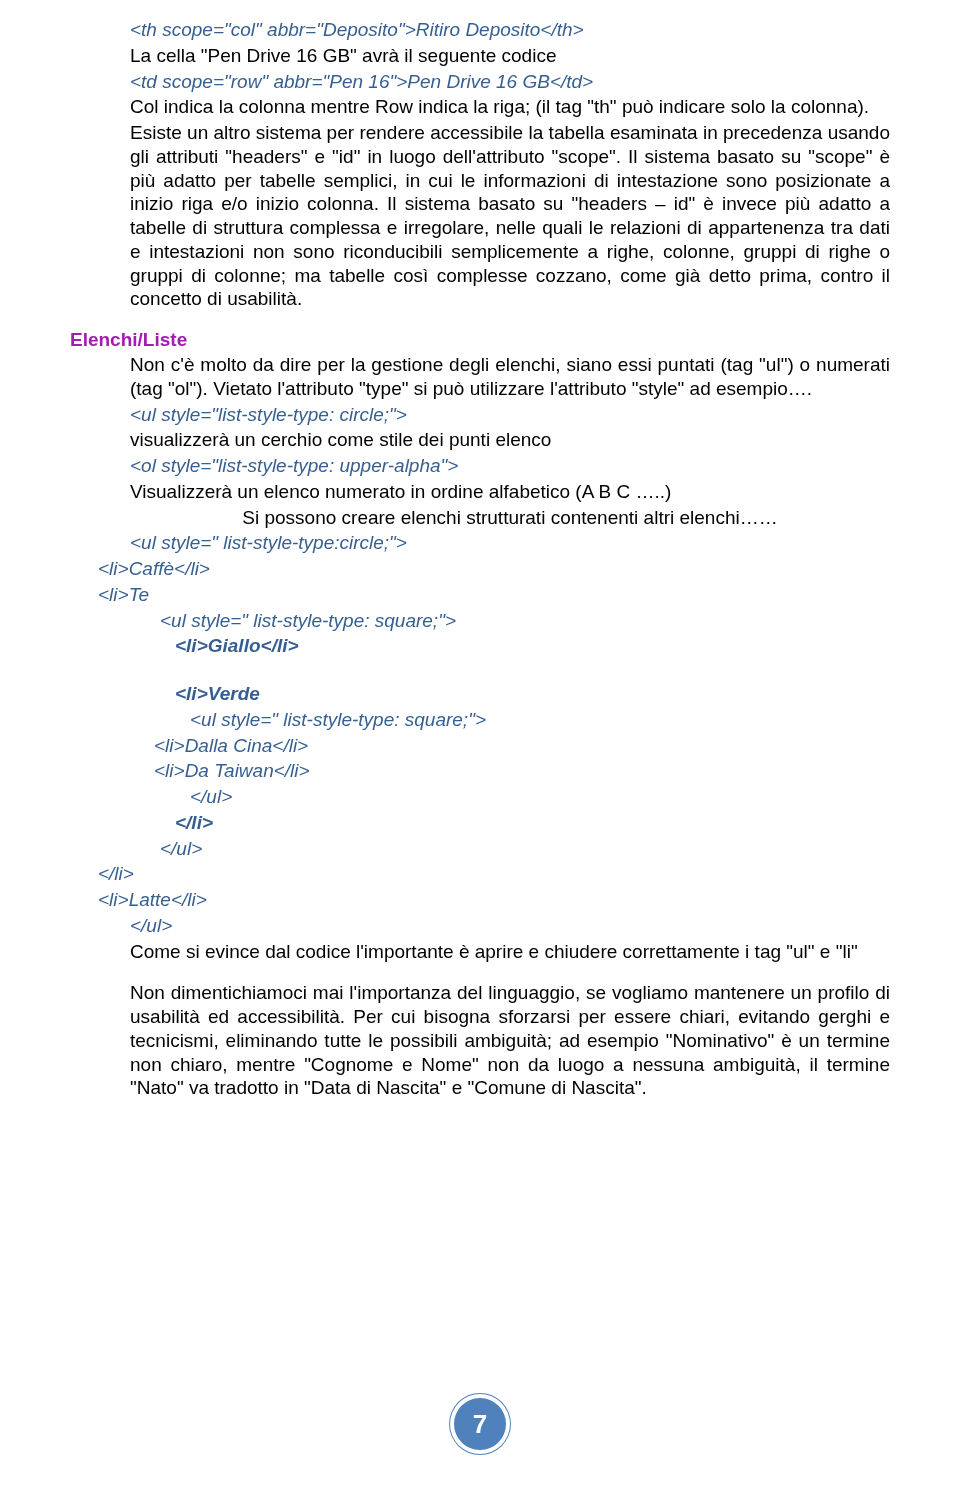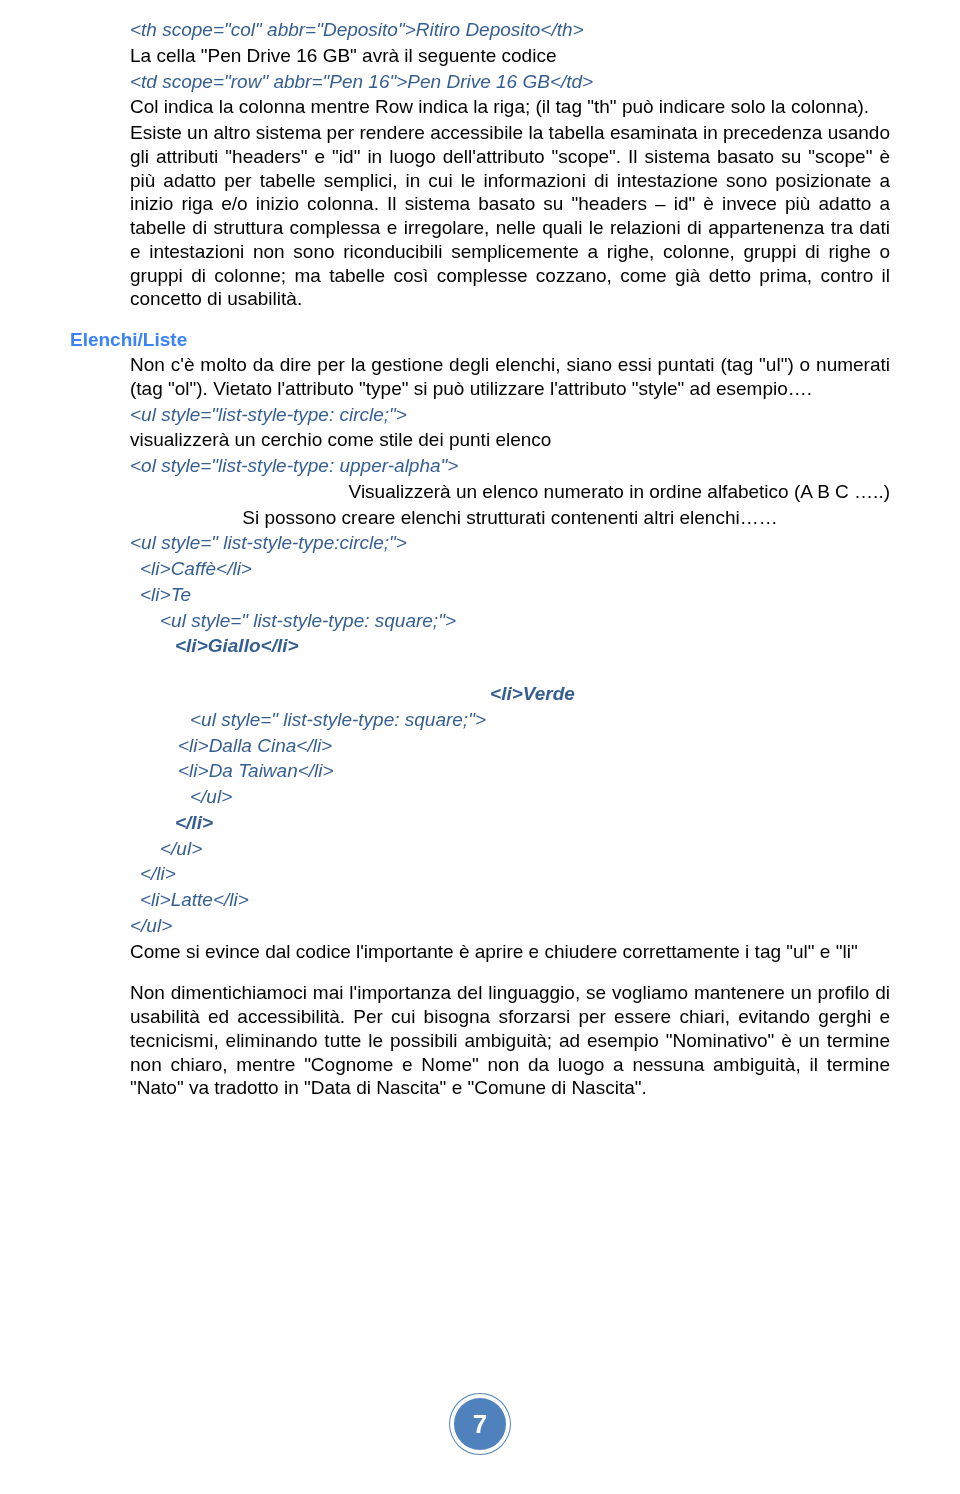--- a/index.html
+++ b/index.html
@@ -26,31 +26,31 @@
   .indent {
     margin-left: 60px;
   }
   .indent2 {
     margin-left: 0px;
   }
   .heading {
     font-size: 19px;
     font-weight: bold;
     margin: 18px 0 2px 0;
-    color: #3b82f6;
+    color: #a21caf;
   }
   .code-blue {
     font-style: italic;
     color: #365f91;
   }
-  .li-indent-1 { margin-left: 70px; }
+  .li-indent-1 { margin-left: 28px; }
   .li-indent-2 { margin-left: 90px; }
   .li-indent-3 { margin-left: 105px; font-weight: bold; }
   .li-indent-4 { margin-left: 120px; }
-  .li-indent-5 { margin-left: 108px; }
+  .li-indent-5 { margin-left: 84px; }
 
   .section-block {
     margin-top: 18px;
   }
 
   .page-number-badge {
     position: absolute;
     bottom: 40px;
     left: 50%;
     transform: translateX(-50%);
@@ -80,29 +80,29 @@
     <p class="para">Esiste un altro sistema per rendere accessibile la tabella esaminata in precedenza usando gli attributi "headers" e "id" in luogo dell'attributo "scope". Il sistema basato su "scope" è più adatto per tabelle semplici, in cui le informazioni di intestazione sono posizionate a inizio riga e/o inizio colonna. Il sistema basato su "headers – id" è invece più adatto a tabelle di struttura complessa e irregolare, nelle quali le relazioni di appartenenza tra dati e intestazioni non sono riconducibili semplicemente a righe, colonne, gruppi di righe o gruppi di colonne; ma tabelle così complesse cozzano, come già detto prima, contro il concetto di usabilità.</p>
   </div>
 
   <div class="indent2 section-block">
     <p class="heading">Elenchi/Liste</p>
     <div class="indent">
       <p class="para">Non c'è molto da dire per la gestione degli elenchi, siano essi puntati (tag "ul") o numerati (tag "ol"). Vietato l'attributo "type" si può utilizzare l'attributo "style" ad esempio….</p>
       <p class="para code-blue" style="text-align:left;">&lt;ul style="list-style-type: circle;"&gt;</p>
       <p class="para" style="text-align:left;">visualizzerà un cerchio come stile dei punti elenco</p>
       <p class="para code-blue" style="text-align:left;">&lt;ol style="list-style-type: upper-alpha"&gt;</p>
-      <p class="para" style="text-align:right;">Visualizzerà un elenco numerato in ordine alfabetico (A B C …..)</p>
+      <p class="para" style="text-align:left;">Visualizzerà un elenco numerato in ordine alfabetico (A B C …..)</p>
       <p class="para" style="text-align:center;">Si possono creare elenchi strutturati contenenti altri elenchi……</p>
       <p class="para code-blue" style="text-align:left;">&lt;ul style=" list-style-type:circle;"&gt;</p>
     </div>
     <p class="para code-blue li-indent-1" style="text-align:left;">&lt;li&gt;Caffè&lt;/li&gt;</p>
     <p class="para code-blue li-indent-1" style="text-align:left;">&lt;li&gt;Te</p>
     <p class="para code-blue li-indent-2" style="text-align:left;">&lt;ul style=" list-style-type: square;"&gt;</p>
     <p class="para code-blue li-indent-3" style="text-align:left;">&lt;li&gt;Giallo&lt;/li&gt;</p>
-    <p class="para code-blue li-indent-3" style="text-align:center;margin-top:24px;">&lt;li&gt;Verde</p>
+    <p class="para code-blue li-indent-3" style="text-align:left;margin-top:24px;">&lt;li&gt;Verde</p>
     <p class="para code-blue li-indent-4" style="text-align:left;">&lt;ul style=" list-style-type: square;"&gt;</p>
     <p class="para code-blue li-indent-5" style="text-align:left;">&lt;li&gt;Dalla Cina&lt;/li&gt;</p>
     <p class="para code-blue li-indent-5" style="text-align:left;">&lt;li&gt;Da Taiwan&lt;/li&gt;</p>
     <p class="para code-blue li-indent-4" style="text-align:left;">&lt;/ul&gt;</p>
     <p class="para code-blue li-indent-3" style="text-align:left;">&lt;/li&gt;</p>
     <p class="para code-blue li-indent-2" style="text-align:left;">&lt;/ul&gt;</p>
     <p class="para code-blue li-indent-1" style="text-align:left;">&lt;/li&gt;</p>
     <p class="para code-blue li-indent-1" style="text-align:left;">&lt;li&gt;Latte&lt;/li&gt;</p>
     <p class="para code-blue" style="text-align:left; margin-left:60px;">&lt;/ul&gt;</p>
     <div class="indent">

